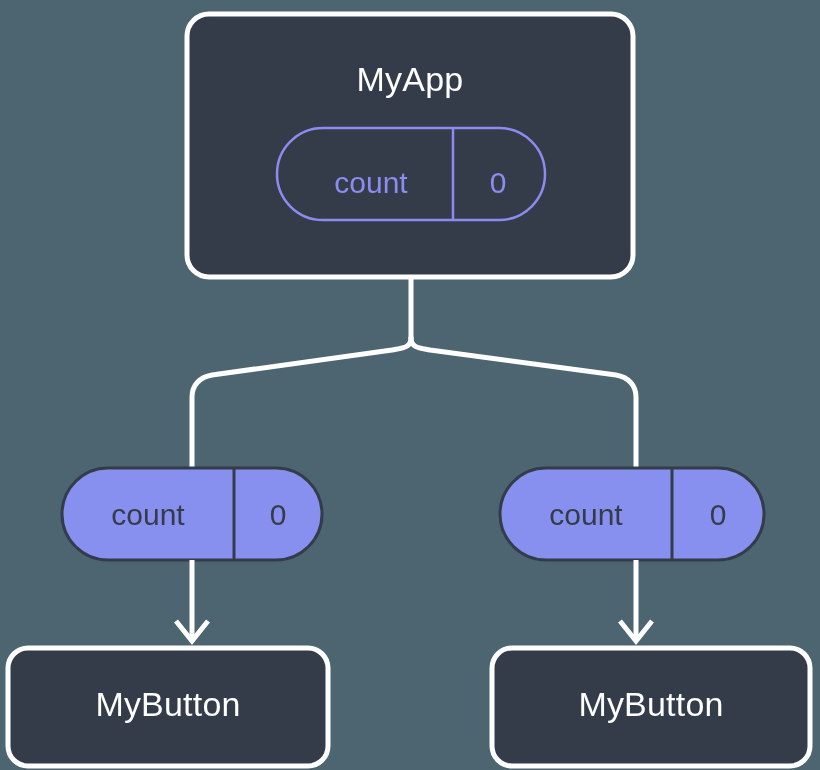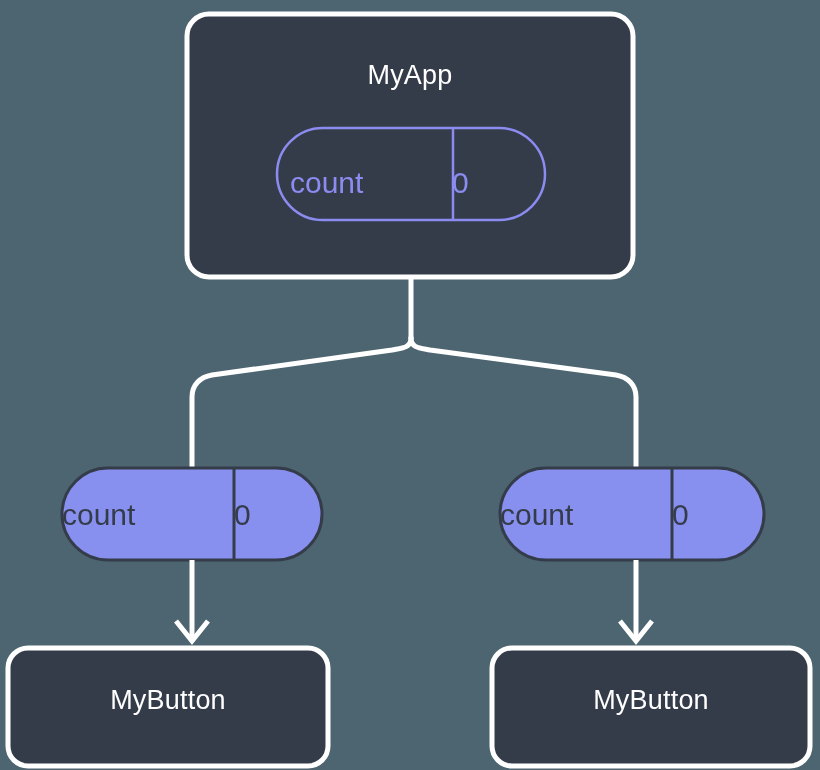--- a/index.html
+++ b/index.html
@@ -18,27 +18,28 @@
   #diagram-canvas {
     position: absolute;
     inset: 0;
     width: 820px;
     height: 770px;
   }
   .node-label {
     position: absolute;
     text-align: center;
     color: #ffffff;
-    font-size: 27px;
+    font-size: 34px;
     font-weight: 400;
     letter-spacing: 0.2px;
     white-space: nowrap;
   }
   .pill-text {
     position: absolute;
+    text-align: center;
     white-space: nowrap;
     font-size: 30px;
     font-weight: 400;
   }
   .pill-text.outline { color: #8b8bf0; }
   .pill-text.filled  { color: #343c4a; }
 
   
   #myapp-title { left: 187px; top: 60px; width: 446px; }
 

